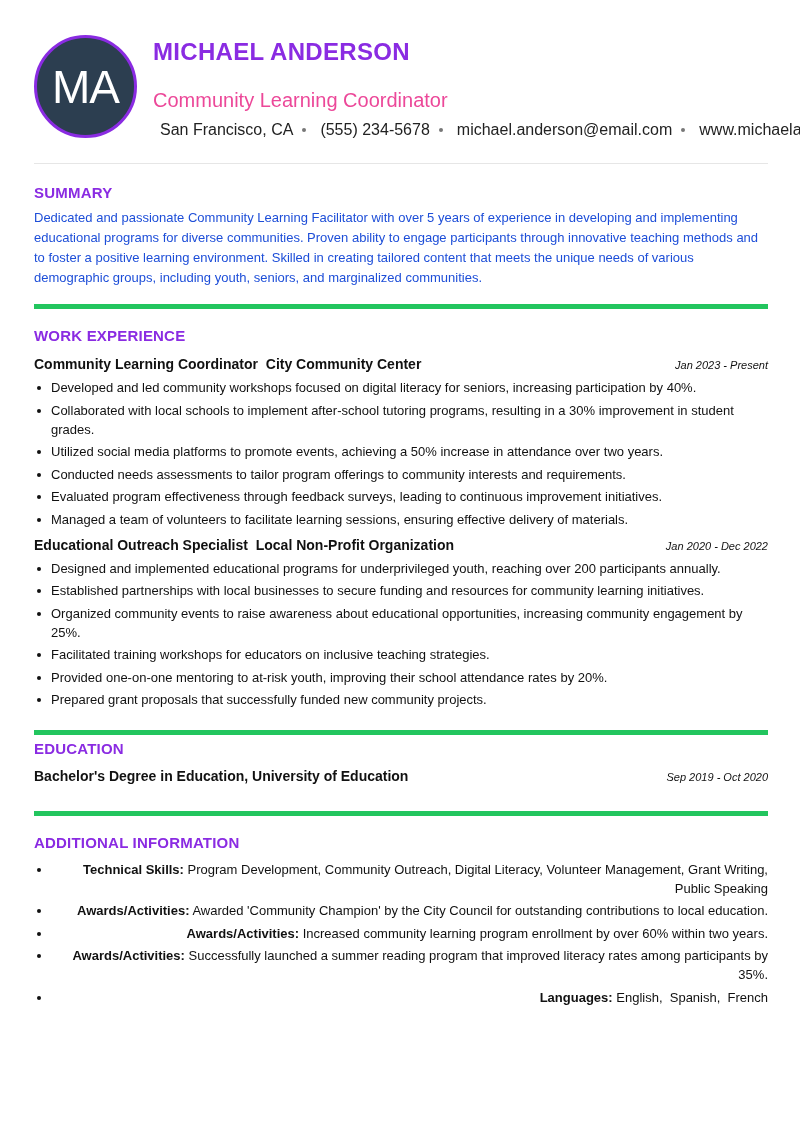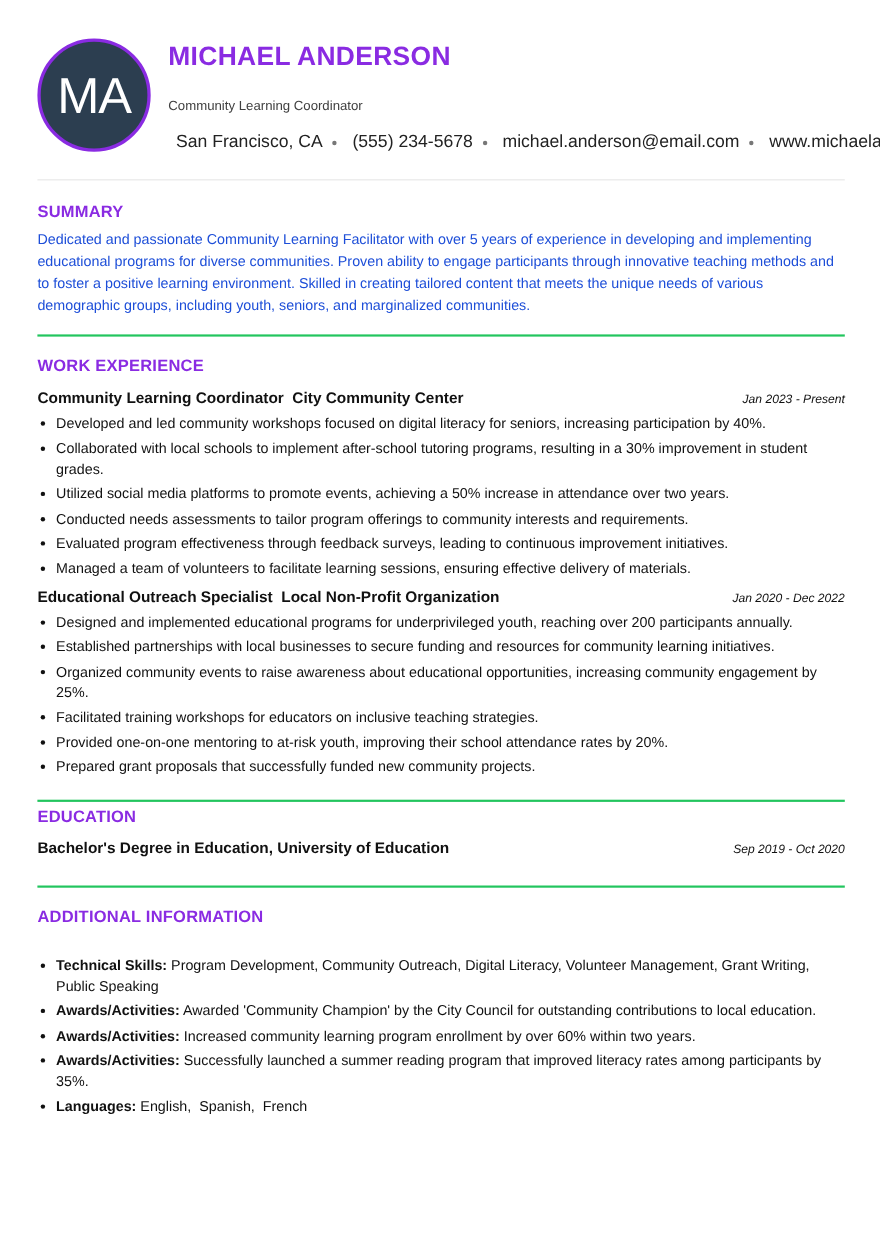--- a/index.html
+++ b/index.html
@@ -5,26 +5,26 @@
     * { box-sizing: border-box; margin: 0; padding: 0; }
     html, body { width: 800px; height: 1130px; background: #ffffff; }
     body { font-family: "Liberation Sans", "DejaVu Sans", sans-serif; color: #111; position: relative; overflow: hidden; }
     .page { position: absolute; left: 34px; top: 0; width: 734px; }
 
     .header { position: relative; height: 164px; border-bottom: 1px solid #e6e6e6; }
     .avatar { position: absolute; left: 0; top: 35px; width: 103px; height: 103px; border-radius: 50%;
       background: #2c3e50; border: 3px solid #8a2be2; display: flex; align-items: center; justify-content: center; }
     .avatar span { color: #fff; font-size: 46px; letter-spacing: -1px; font-weight: 400; }
     .name { position: absolute; left: 119px; top: 38px; font-size: 24px; font-weight: 700; color: #8a2be2; letter-spacing: 0.3px; }
-    .title { position: absolute; left: 119px; top: 89px; font-size: 12px; color: #404040; }
+    .title { position: absolute; left: 119px; top: 89px; font-size: 20px; color: #ec4899; }
     .contact { position: absolute; left: 126px; top: 121px; font-size: 16px; color: #222; display: flex; white-space: nowrap; }
     .contact .item { display: inline-flex; align-items: center; }
     .contact .dot { display: inline-block; width: 4px; height: 4px; border-radius: 50%; background: #777; margin: 0 14px 0 9px; }
 
-    .section { border-bottom: 2px solid #22c55e; }
+    .section { border-bottom: 5px solid #22c55e; }
     .sec-title { font-size: 15px; font-weight: 700; color: #8a2be2; letter-spacing: 0.2px; }
     .para { font-size: 13px; line-height: 20px; color: #1d4ed8; }
 
     .job-head { display: flex; justify-content: space-between; align-items: baseline; }
     .job-title { font-size: 14px; font-weight: 700; color: #111; }
     .job-date { font-size: 11px; font-style: italic; color: #111; }
     ul.bullets { list-style: none; }
     ul.bullets li { position: relative; padding-left: 17px; font-size: 13px; line-height: 19px; color: #111; margin-bottom: 3.5px; }
     ul.bullets li::before { content: ""; position: absolute; left: 3px; top: 8px; width: 4px; height: 4px; border-radius: 50%; background: #111; }
     .lbl { font-weight: 700; }
@@ -101,21 +101,21 @@
   <div class="section" style="padding-top:5px; padding-bottom:27px;">
     <div class="sec-title">EDUCATION</div>
     <div class="job-head" style="margin-top:11px;">
       <span class="job-title">Bachelor's Degree in Education, University of Education</span>
       <span class="job-date">Sep 2019 - Oct 2020</span>
     </div>
   </div>
 
   <div style="padding-top:18px;">
     <div class="sec-title">ADDITIONAL INFORMATION</div>
-    <ul class="bullets" style="margin-top:26px;">
+    <ul class="bullets" style="margin-top:9px;text-align:right;">
       <li><span class="lbl">Technical Skills:</span><span> Program Development, Community Outreach, Digital Literacy, Volunteer Management, Grant Writing, Public Speaking</span></li>
       <li><span class="lbl">Awards/Activities:</span><span> Awarded 'Community Champion' by the City Council for outstanding contributions to local education.</span></li>
       <li><span class="lbl">Awards/Activities:</span><span> Increased community learning program enrollment by over 60% within two years.</span></li>
       <li><span class="lbl">Awards/Activities:</span><span> Successfully launched a summer reading program that improved literacy rates among participants by 35%.</span></li>
       <li><span class="lbl">Languages:</span><span style="white-space:pre-wrap;"> English,  Spanish,  French</span></li>
     </ul>
   </div>
 
 </div>
 

